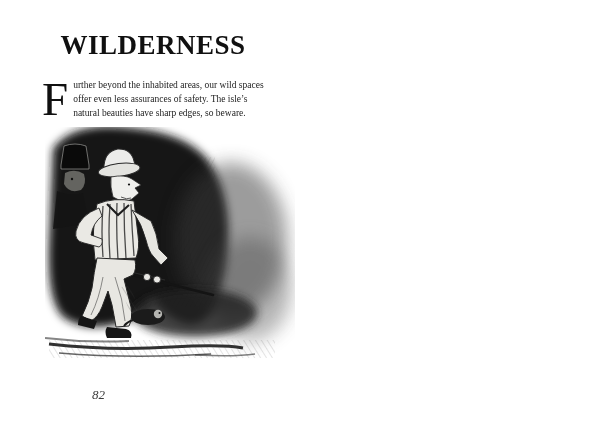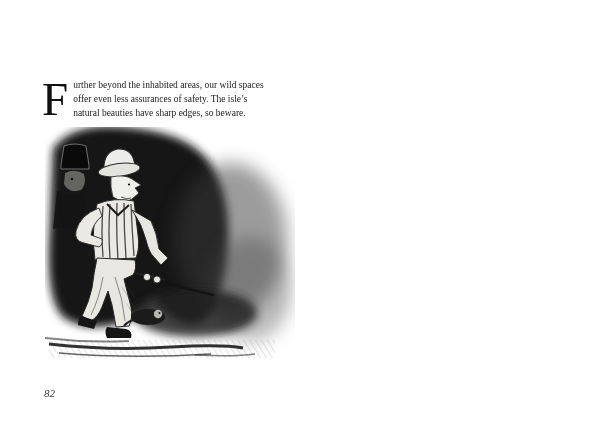--- a/index.html
+++ b/index.html
@@ -23,28 +23,29 @@
     font-size:9.5px;line-height:14px;color:#222;text-align:left;
   }
   .dropcap{
     float:left;font-size:47px;line-height:38px;
     padding:2px 5px 0 0;color:#101010;font-weight:400;
   }
   .illustration{
     position:absolute;left:45px;top:127px;width:250px;height:240px;margin:0;
   }
   .pagenum{
-    position:absolute;top:387px;font-style:italic;font-size:11px;color:#3a3a3a;
+    position:absolute;top:387px;font-style:italic;font-size:13px;color:#3a3a3a;margin-left:48px;
   }
   .pagenum-left{left:44px;}
 </style>
 </head>
 <body>
 
 <section class="page page-left">
+  <h1 class="title">WILDERNESS</h1>
 
   <p class="intro"><span class="dropcap">F</span><span>urther beyond the inhabited areas, our wild spaces offer even less assurances of safety. The isle’s natural beauties have sharp edges, so beware.</span></p>
 
   <figure class="illustration">
     <svg width="250" height="240" viewBox="0 0 250 240" xmlns="http://www.w3.org/2000/svg">
       <defs>
         <filter id="soft" x="-30%" y="-30%" width="160%" height="160%">
             <feGaussianBlur stdDeviation="4"></feGaussianBlur>
           </filter>
         <filter id="soft2" x="-60%" y="-60%" width="220%" height="220%">

